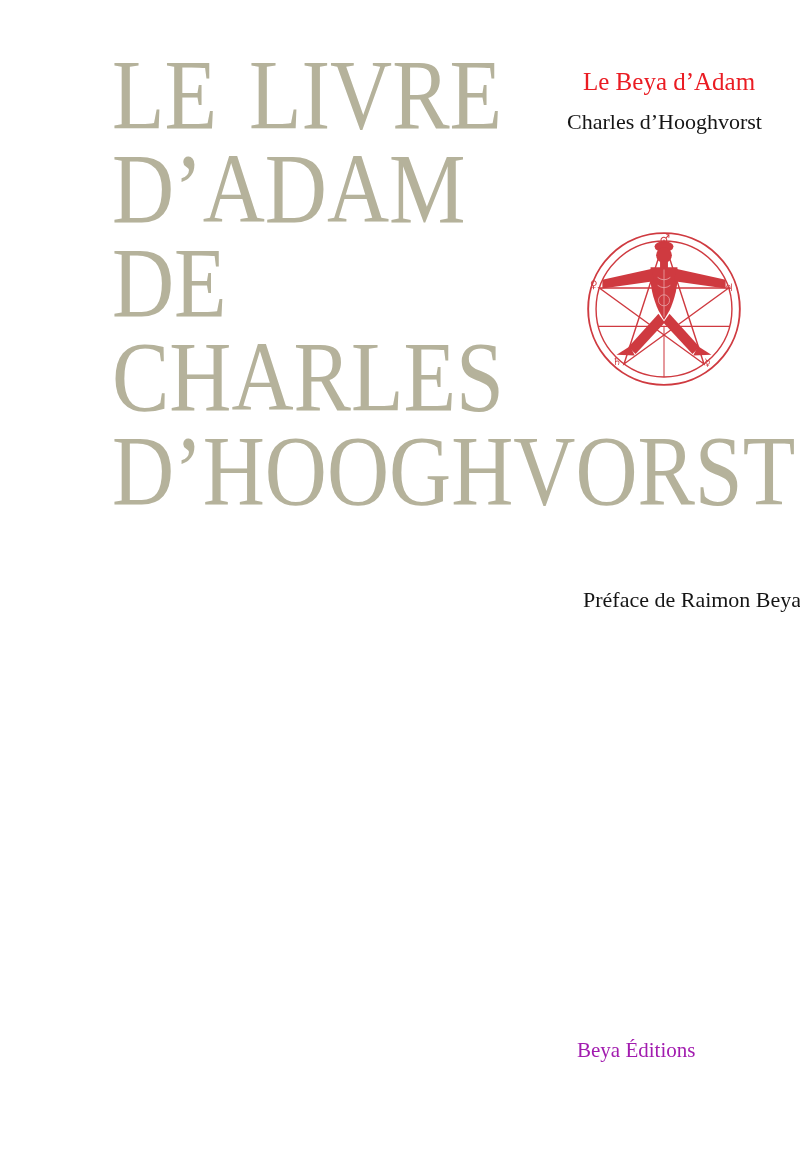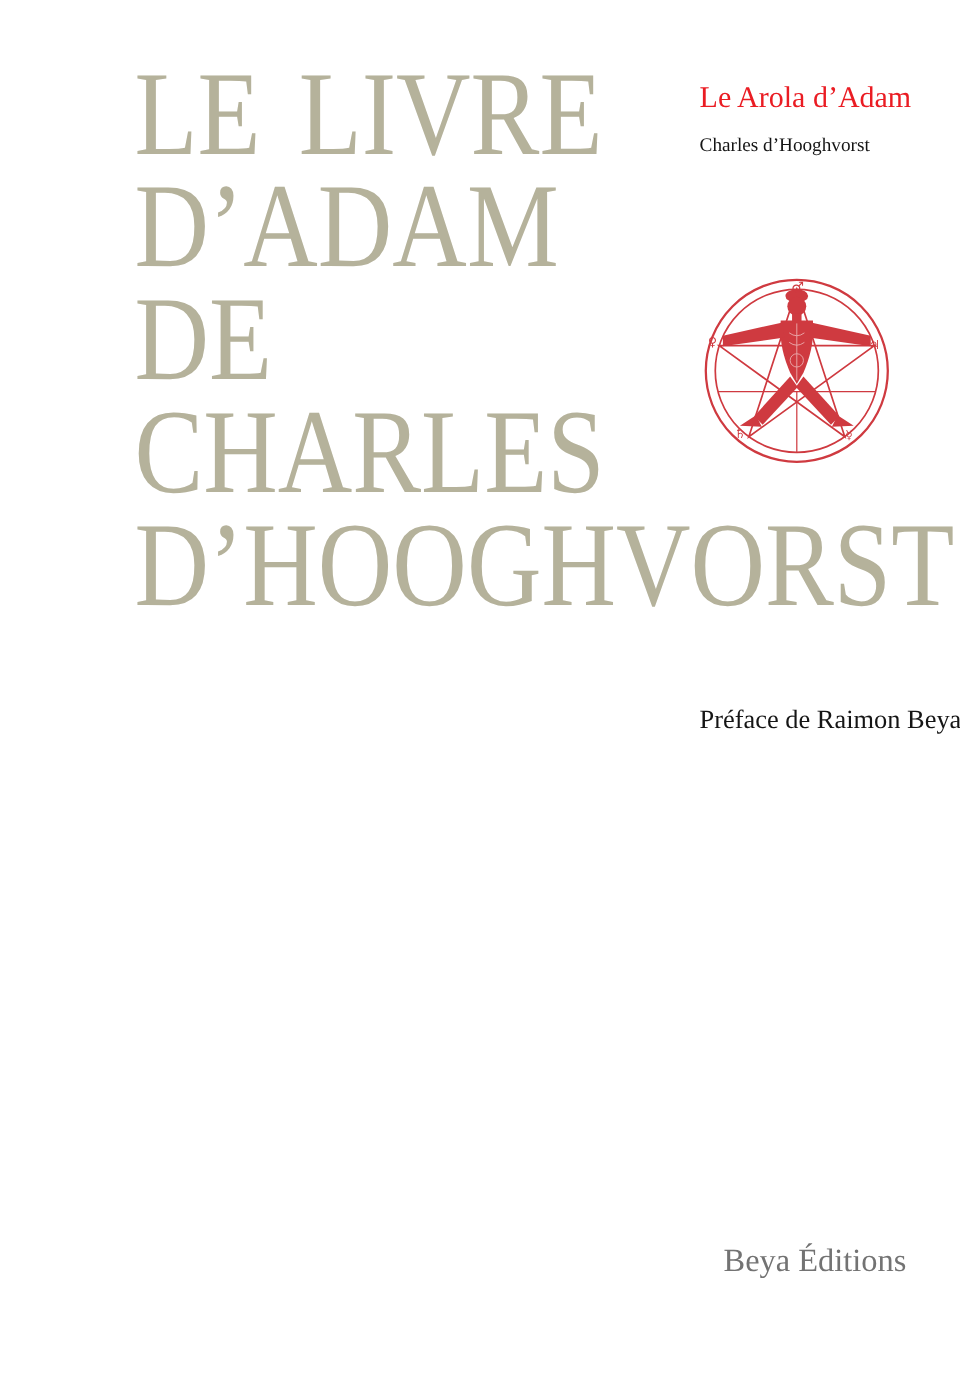--- a/index.html
+++ b/index.html
@@ -47,43 +47,43 @@
     position: absolute;
     left: 546px;
     top: 67px;
     font-size: 25px;
     line-height: 30px;
     color: #ea1c23;
     white-space: nowrap;
   }
   .author {
     position: absolute;
-    left: 546px;
+    left: 530px;
     top: 107px;
-    font-size: 16px;
+    font-size: 22px;
     line-height: 30px;
     color: #151515;
     white-space: nowrap;
   }
   .preface {
     position: absolute;
     left: 546px;
     top: 586px;
     font-size: 22px;
     line-height: 28px;
     color: #151515;
     white-space: nowrap;
   }
   .publisher {
     position: absolute;
-    left: 566px;
+    left: 540px;
     top: 1037px;
-    font-size: 27px;
+    font-size: 21px;
     line-height: 26px;
-    color: #737373;
+    color: #a21caf;
     white-space: nowrap;
   }
   .emblem {
     position: absolute;
     left: 548px;
     top: 230px;
     width: 158px;
     height: 158px;
     color: #cf3a40;
   }
@@ -99,21 +99,21 @@
 
   <div class="title-block">
     <div class="title-line">LE LIVRE</div>
     <div class="title-line">D’ADAM</div>
     <div class="title-line">DE</div>
     <div class="title-line">CHARLES</div>
     <div class="title-line">D’HOOGHVORST</div>
   </div>
 
 
-  <div class="series-title">Le Arola d’Adam</div>
+  <div class="series-title">Le Beya d’Adam</div>
   <div class="author">Charles d’Hooghvorst</div>
 
   <svg class="emblem" viewBox="0 0 200 200" xmlns="http://www.w3.org/2000/svg" aria-hidden="true">
 
     <circle cx="100" cy="100" r="96" fill="none" stroke="currentColor" stroke-width="2.4"></circle>
     <circle cx="100" cy="100" r="86" fill="none" stroke="currentColor" stroke-width="1.8"></circle>
 
     <path d="M100,14 L49.4,169.6 L181.8,73.4 L18.2,73.4 L150.6,169.6 Z" fill="none" stroke="currentColor" stroke-width="1.8"></path>
 
     <line x1="17" y1="122" x2="183" y2="122" stroke="currentColor" stroke-width="1.3"></line>

